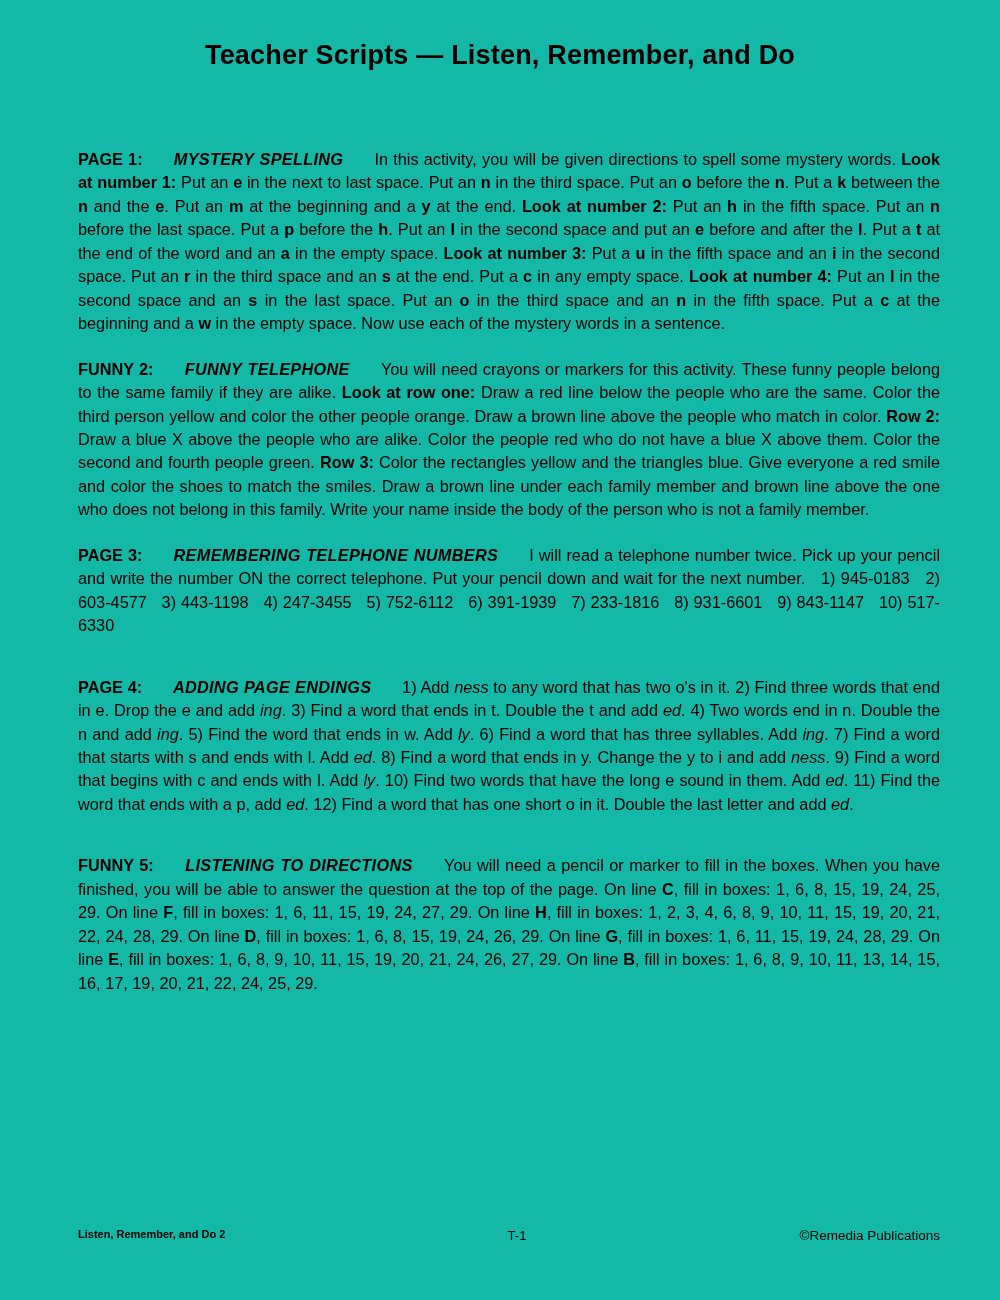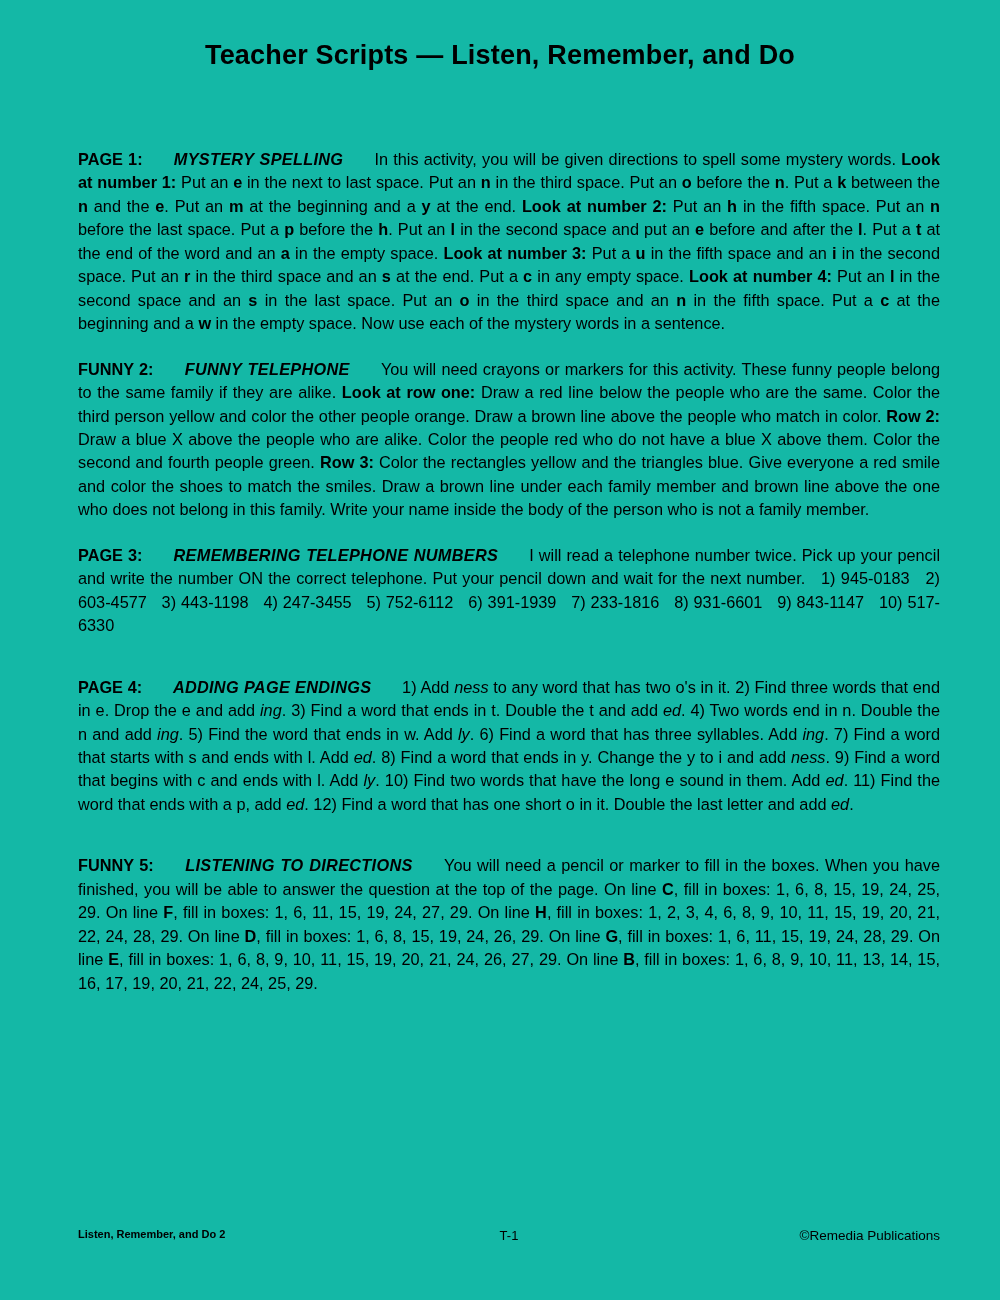--- a/index.html
+++ b/index.html
@@ -67,21 +67,21 @@
   }
   .footer-left {
     position: absolute;
     left: 0;
     top: 0;
     font-weight: bold;
     font-size: 11px;
   }
   .footer-center {
     position: absolute;
-    left: 0;
+    left: 8px;
     top: 0;
     width: 862px;
     text-align: center;
     font-size: 13px;
   }
   .footer-right {
     position: absolute;
     right: 0;
     top: 0;
     font-weight: normal;

